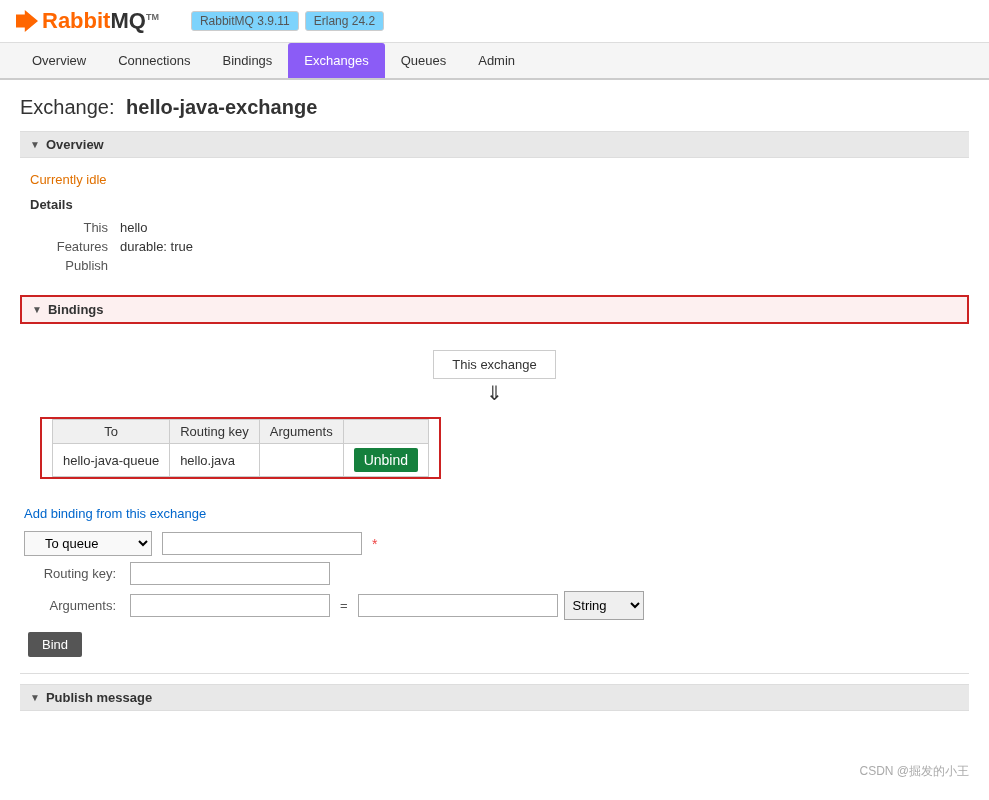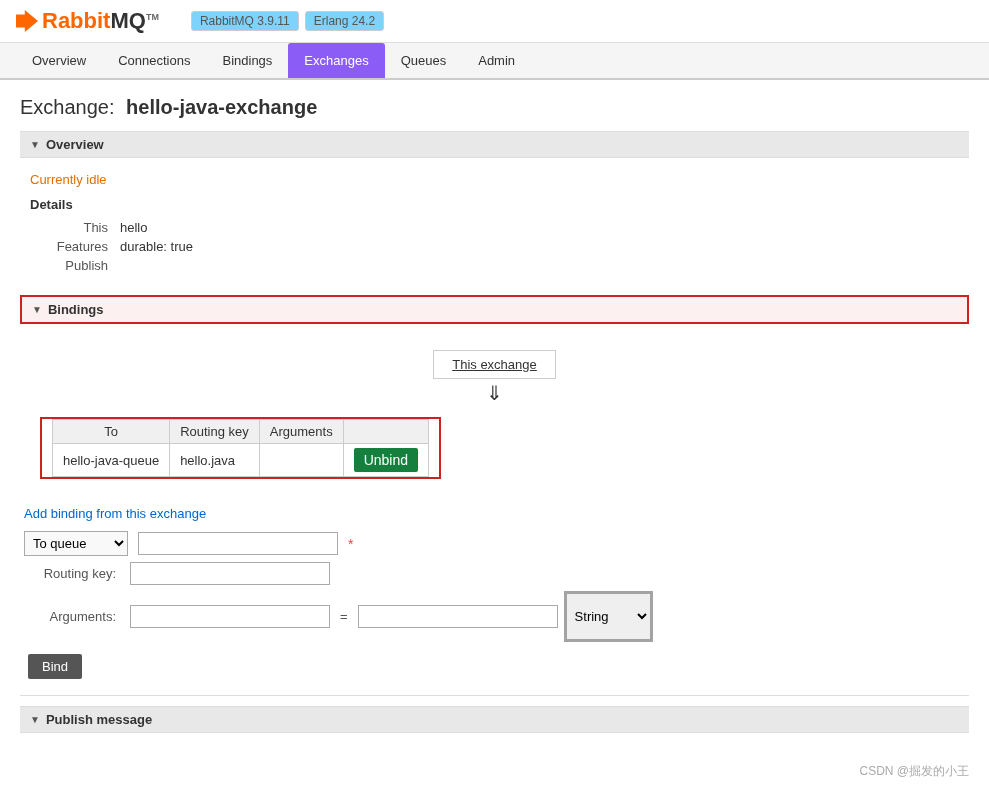--- a/index.html
+++ b/index.html
@@ -39,38 +39,38 @@
     .details-section { padding: 4px 0; }
     .details-title { font-weight: bold; padding: 4px 0 6px 0; }
     .details-table { margin-left: 10px; }
     .details-row { display: flex; padding: 2px 0; }
     .details-label { width: 80px; text-align: right; padding-right: 12px; color: #555; }
     .details-value { color: #333; }
 
     
     #bindings-section { margin-bottom: 16px; }
     .bindings-diagram { display: flex; flex-direction: column; align-items: center; padding: 10px 0; }
-    .exchange-box { border: 1px solid #ccc; background: #fff; padding: 6px 18px; font-size: 13px; color: #333; text-decoration: underline; }
+    .exchange-box { border: 1px solid #ccc; background: #fff; padding: 6px 18px; font-size: 13px; color: #333; }
     .arrow-down { font-size: 20px; color: #333; padding: 2px 0; }
 
     .bindings-table { width: auto; border-collapse: collapse; margin: 0 10px; }
     .bindings-table th { background: #f0f0f0; border: 1px solid #ccc; padding: 4px 10px; text-align: center; font-weight: normal; }
     .bindings-table td { border: 1px solid #ccc; padding: 4px 10px; vertical-align: middle; }
     .unbind-btn { background: #15803d; color: #fff; border: none; padding: 4px 10px; cursor: pointer; font-size: 14px; border-radius: 2px; }
 
     
     #add-binding-section { margin-bottom: 16px; padding: 0 4px; }
     .add-binding-title { color: #0066cc; font-size: 13px; margin-bottom: 10px; }
     .form-row { display: flex; align-items: center; margin-bottom: 6px; gap: 6px; }
     .form-label { width: 100px; text-align: right; padding-right: 8px; color: #555; font-size: 13px; }
     .form-input { border: 1px solid #aaa; padding: 3px 6px; font-size: 13px; width: 200px; }
-    .form-select { border: 1px solid #aaa; padding: 3px 4px; font-size: 13px; background: #f9f9f9; }
+    .form-select { border: 1px solid #aaa; padding: 3px 16px; font-size: 13px; background: #f9f9f9; }
     .required-star { color: #e44; font-size: 14px; margin-left: 4px; }
     .eq-sign { margin: 0 4px; color: #555; }
-    .string-select { border: 3px solid #a3a3a3; padding: 14px 4px; font-size: 13px; width: 89px; }
+    .string-select { border: 1px solid #a3a3a3; padding: 5px 4px; font-size: 13px; width: 80px; }
     .bind-btn { background: #555; color: #fff; border: none; padding: 5px 14px; cursor: pointer; font-size: 13px; border-radius: 2px; margin-top: 6px; margin-left: 4px; }
 
     
     #publish-section { border-top: 1px solid #ddd; }
 
     
     #watermark { position: fixed; bottom: 20px; right: 20px; color: #aaa; font-size: 12px; }
   </style>
 </head>
 <body>

